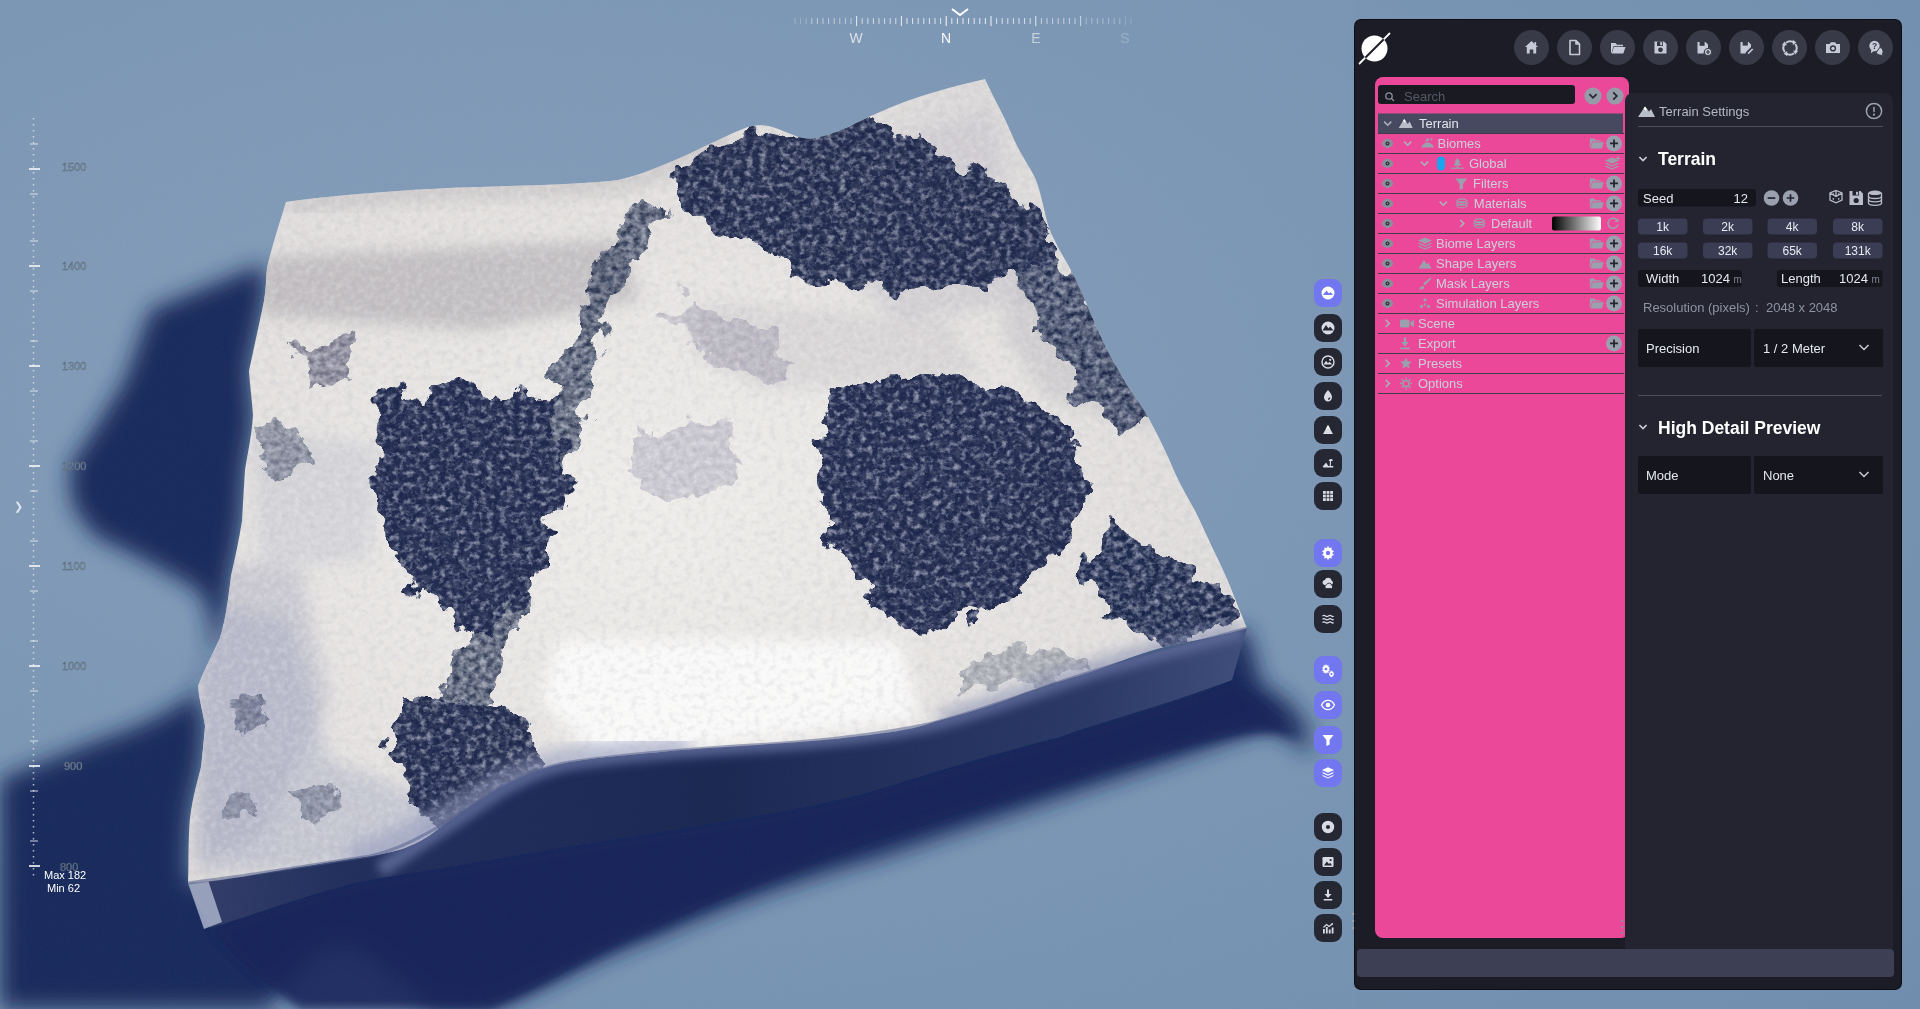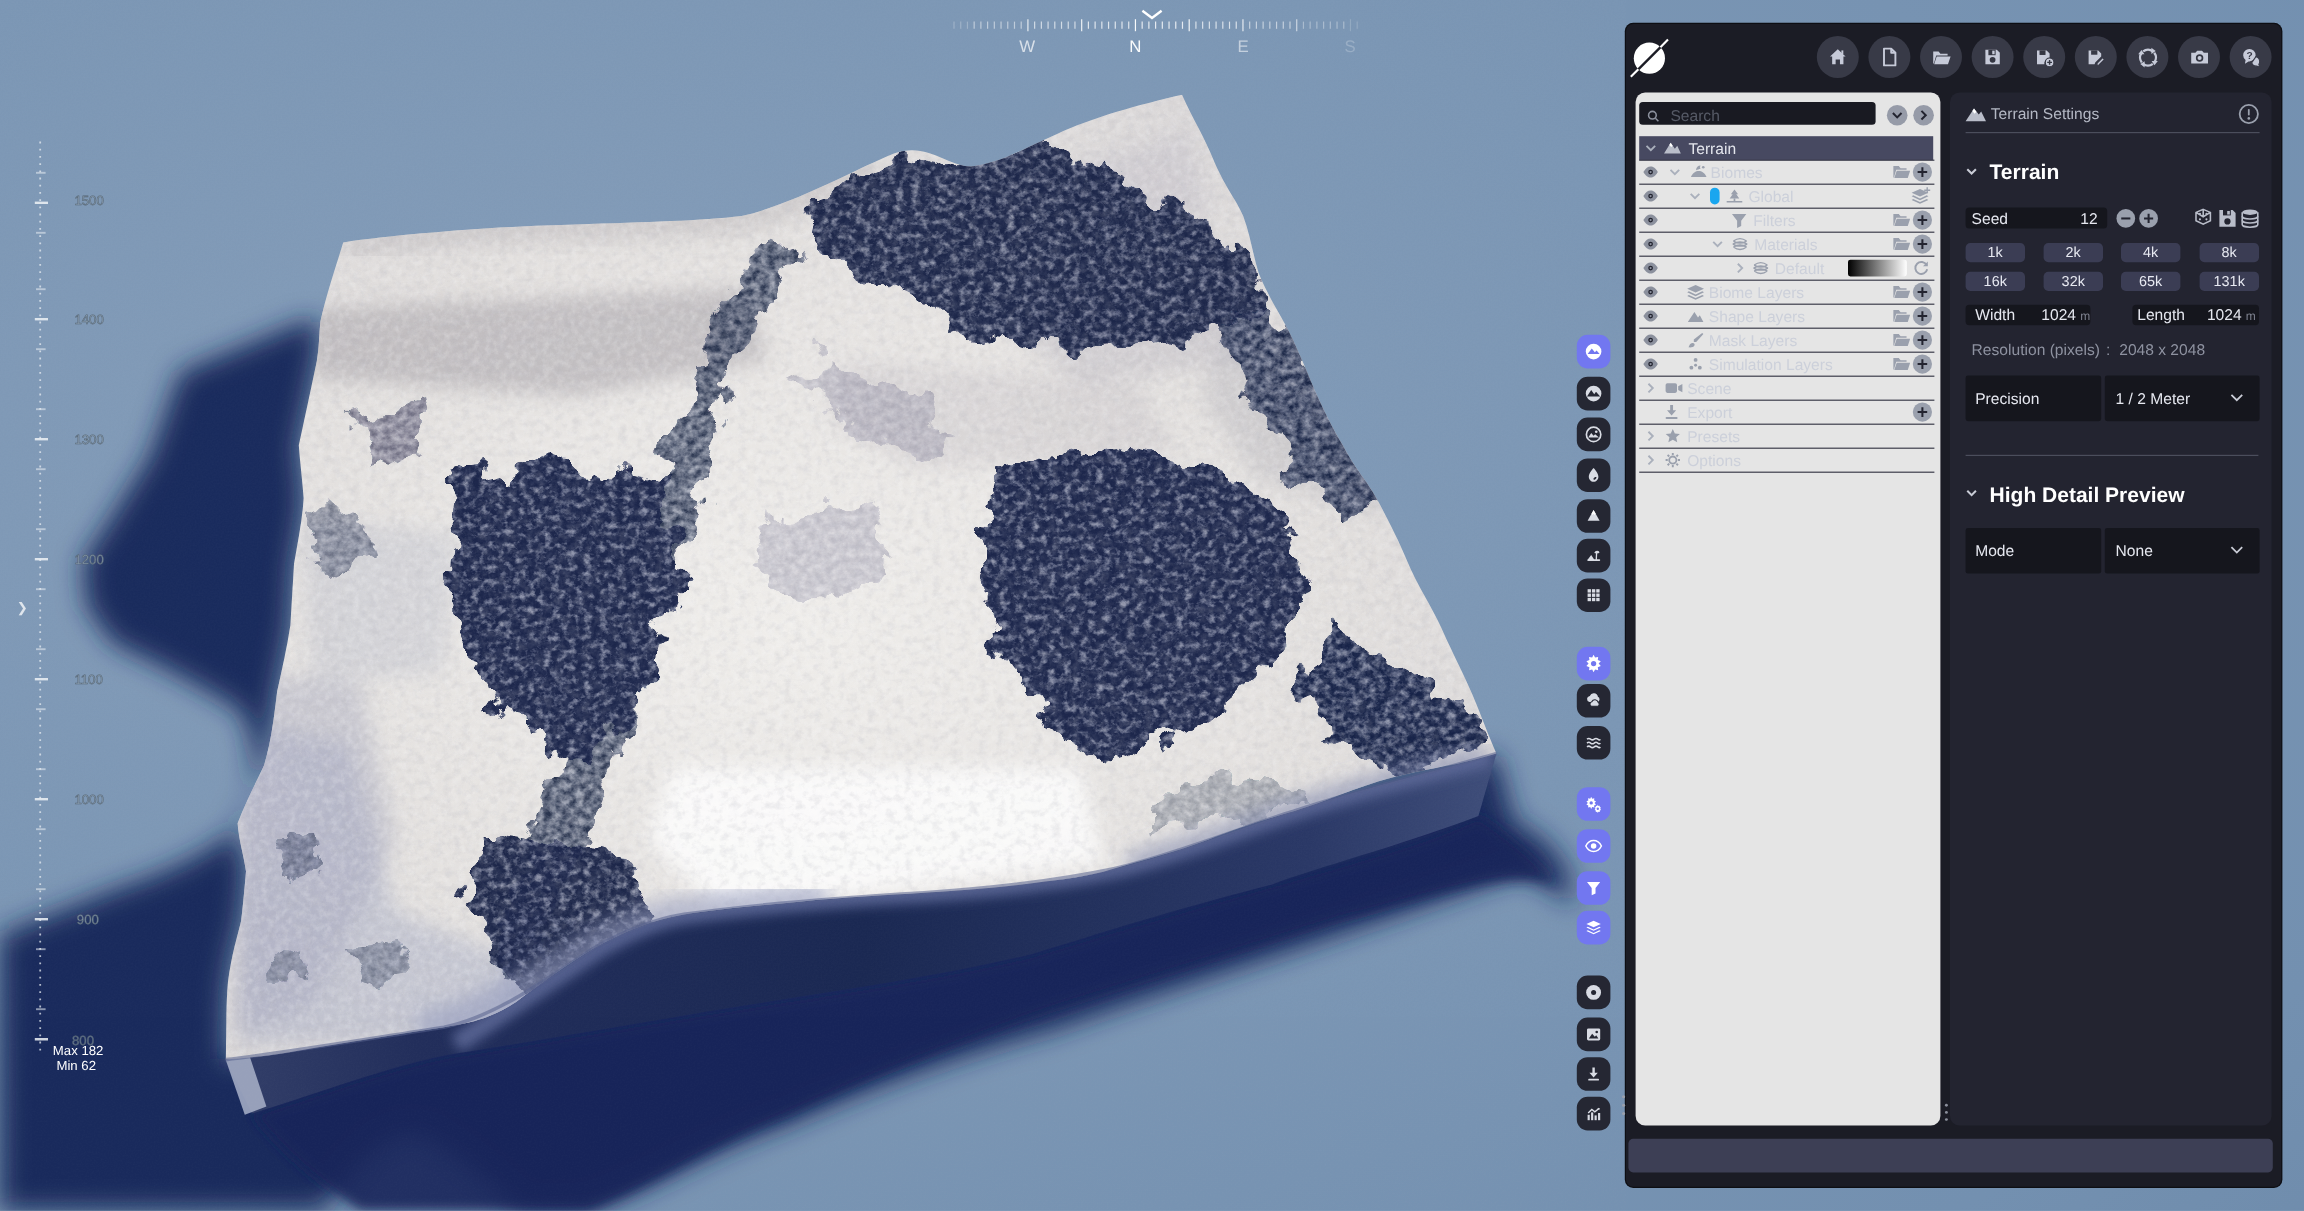--- a/index.html
+++ b/index.html
@@ -9,22 +9,22 @@
 
 .tb{position:absolute;left:1314px;width:28px;height:28px;border-radius:9px;
  background:#252733;display:flex;align-items:center;justify-content:center}
 .tb.pu{background:#7277f0}
 .tb svg{display:block}
 
 #panel{position:absolute;left:1355px;top:20px;width:546px;height:969px;
  background:#1b1c25;border-radius:6px;box-shadow:0 0 0 1px #0d0e13}
 .cbtn{position:absolute;width:35px;height:35px;border-radius:50%;background:#383a47;
  display:flex;align-items:center;justify-content:center}
-#tree{position:absolute;left:8px;top:57px;width:254px;height:861px;background:#e5e5e5;border-radius:8px}
-#sett{position:absolute;left:270px;top:57px;width:268px;height:861px;background:#232430;border-radius:8px}
+#tree{position:absolute;left:20px;top:57px;width:254px;height:861px;background:#ec4899;border-radius:8px}
+#sett{position:absolute;left:270px;top:73px;width:268px;height:861px;background:#232430;border-radius:8px}
 #footerbar{position:absolute;left:2px;top:929px;width:537px;height:28px;background:#3d3f55;border-radius:4px}
 </style>
 </head>
 <body>
 
 <svg id="scene" width="1920" height="1009" viewBox="0 0 1920 1009">
 <defs>
  <radialGradient id="sky" cx="0.28" cy="0.38" r="1.05">
   <stop offset="0" stop-color="#859db9"></stop>
   <stop offset="0.45" stop-color="#7b96b4"></stop>

